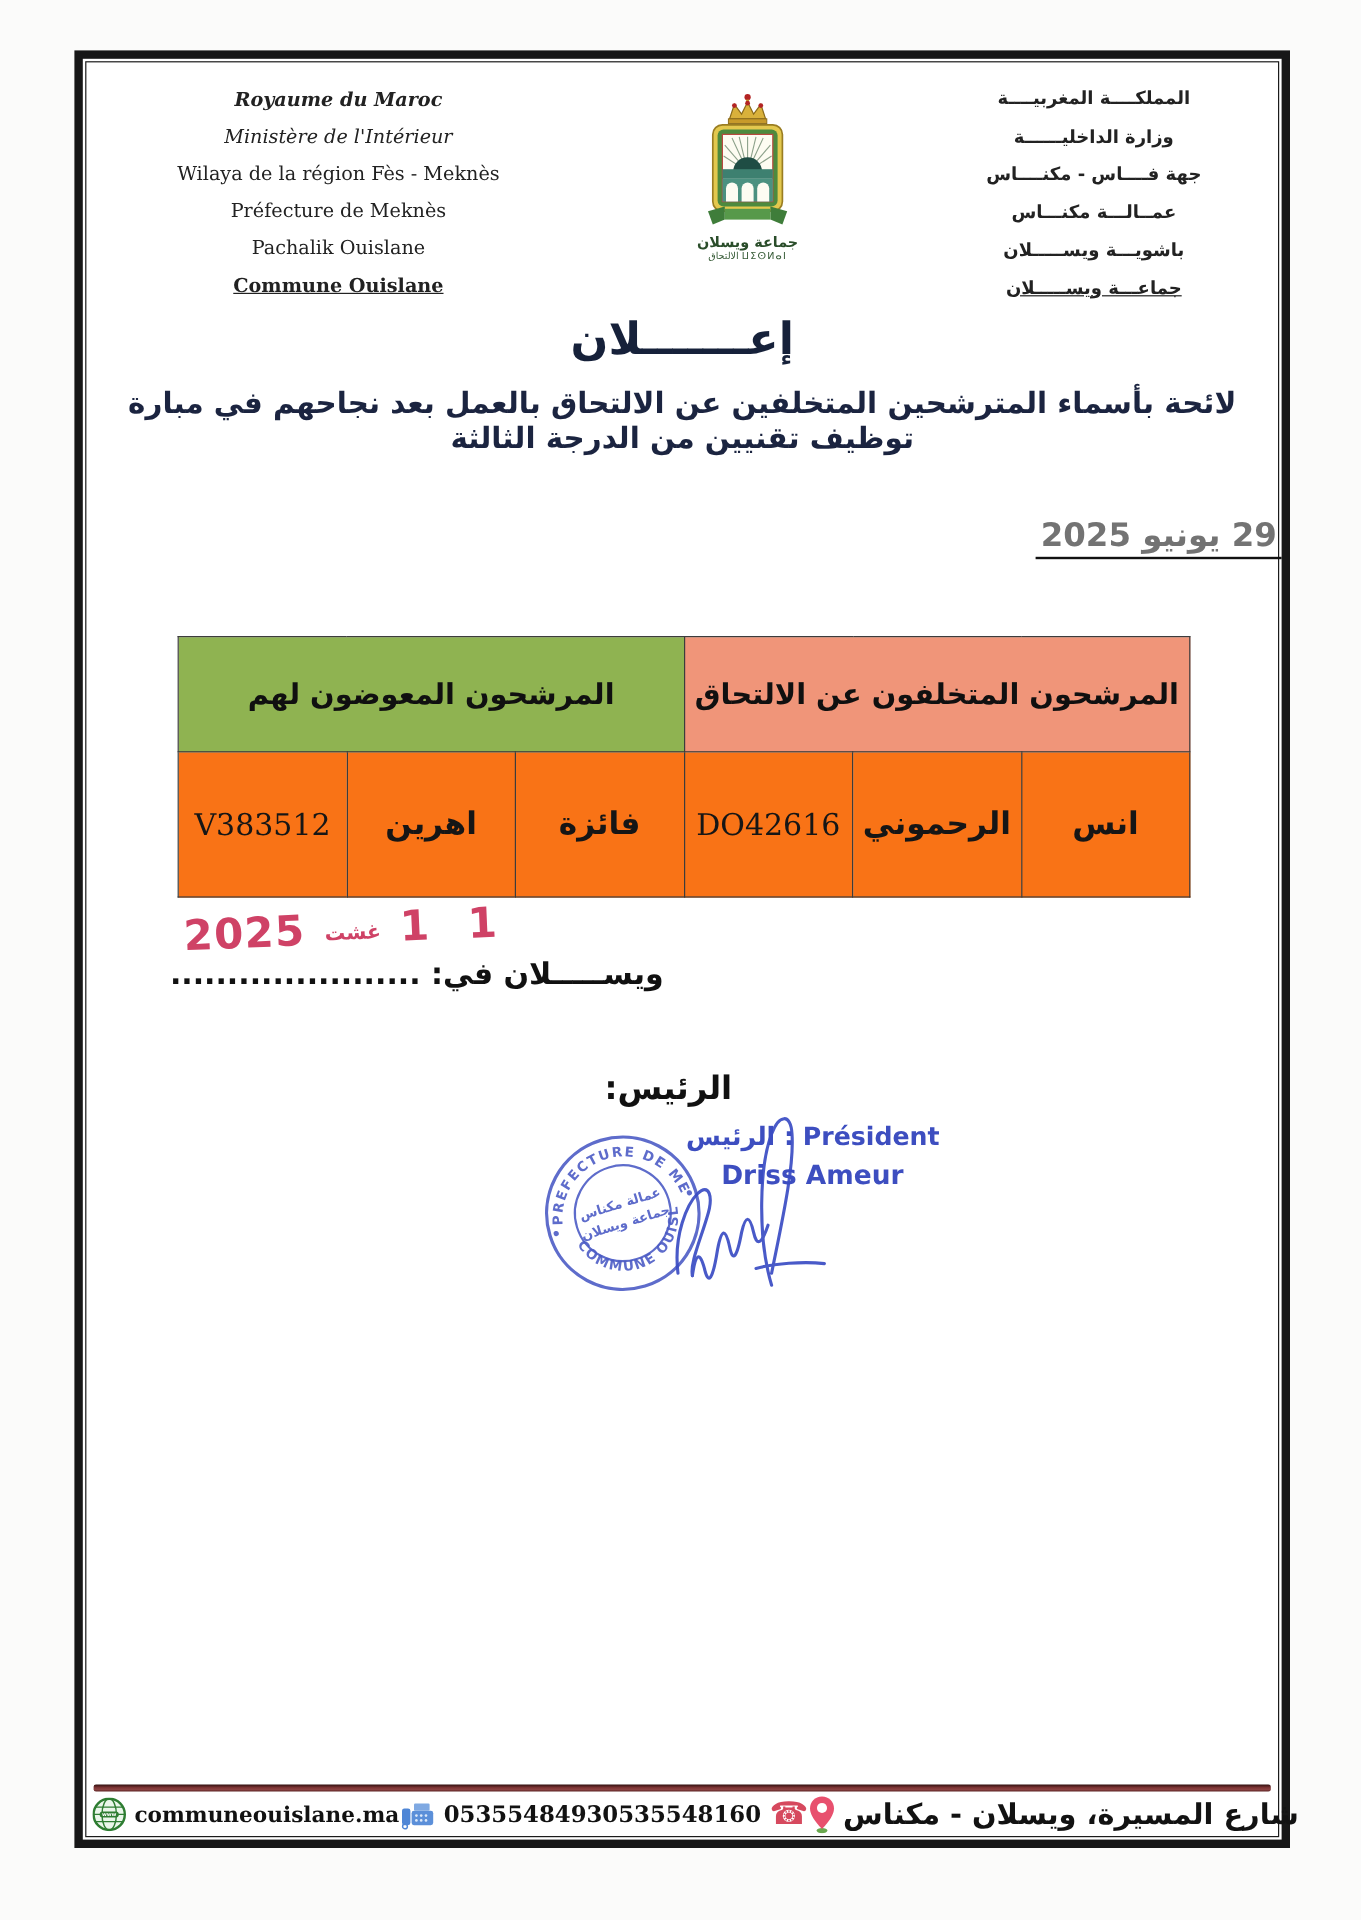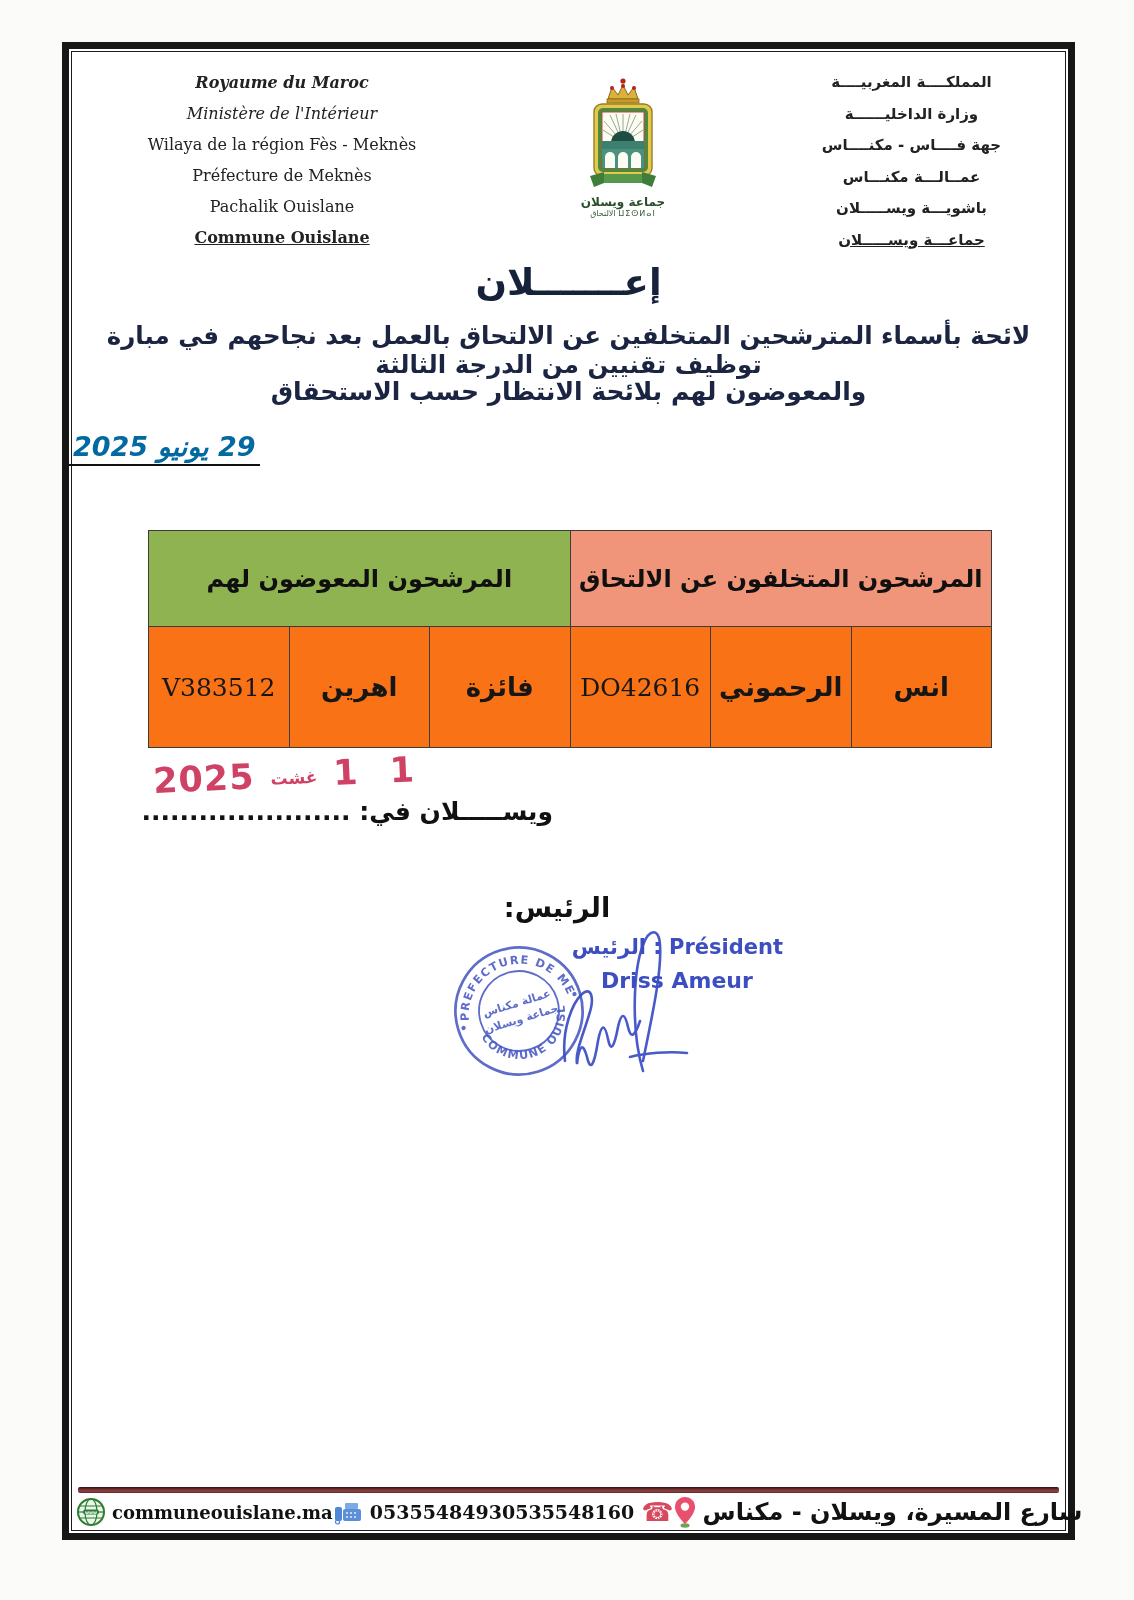--- a/index.html
+++ b/index.html
@@ -45,22 +45,22 @@
   }
   .doc-sub1{
     position:absolute;top:272px;left:20px;right:20px;text-align:center;
     direction:rtl;font-size:24.5px;font-weight:bold;color:#1b2440;
   }
   .doc-sub2{
     position:absolute;top:328px;left:20px;right:20px;text-align:center;
     direction:rtl;font-size:25px;font-weight:bold;color:#1b2440;
   }
   .doc-date{
-    position:absolute;top:382px;left:0;right:0;text-align:left;
-    direction:rtl;font-size:27px;font-weight:bold;color:#0369a1;font-style:italic;
+    position:absolute;top:382px;left:0;right:0;text-align:right;
+    direction:rtl;font-size:27px;font-weight:bold;color:#737373;
   }
   .doc-date span{border-bottom:2px solid #111;padding:0 4px 2px;}
   
   .cand-table{
     position:absolute;top:481px;left:79px;width:844px;
     border-collapse:collapse;direction:rtl;table-layout:fixed;
   }
   .cand-table td{
     border:1px solid #3c3c3c;text-align:center;vertical-align:middle;
   }
@@ -190,21 +190,20 @@
       <div>وزارة الداخليــــــة</div>
       <div>جهة فــــاس - مكنــــاس</div>
       <div>عمــالـــة مكنـــاس</div>
       <div>باشويـــة ويســـــلان</div>
       <div class="hr-5">جماعـــة ويســـــلان</div>
     </div>
   </div>
 
   <div class="doc-title">إعـــــــلان</div>
   <div class="doc-sub1">لائحة بأسماء المترشحين المتخلفين عن الالتحاق بالعمل بعد نجاحهم في مبارة توظيف تقنيين من الدرجة الثالثة</div>
-  <div class="doc-sub2">والمعوضون لهم بلائحة الانتظار حسب الاستحقاق</div>
   <div class="doc-date"><span>29 يونيو 2025</span></div>
 
   <table class="cand-table" dir="rtl">
     <colgroup>
       <col style="width:16.66%">
         <col style="width:16.66%">
         <col style="width:16.66%">
       <col style="width:16.66%">
         <col style="width:16.66%">
         <col style="width:16.66%">

